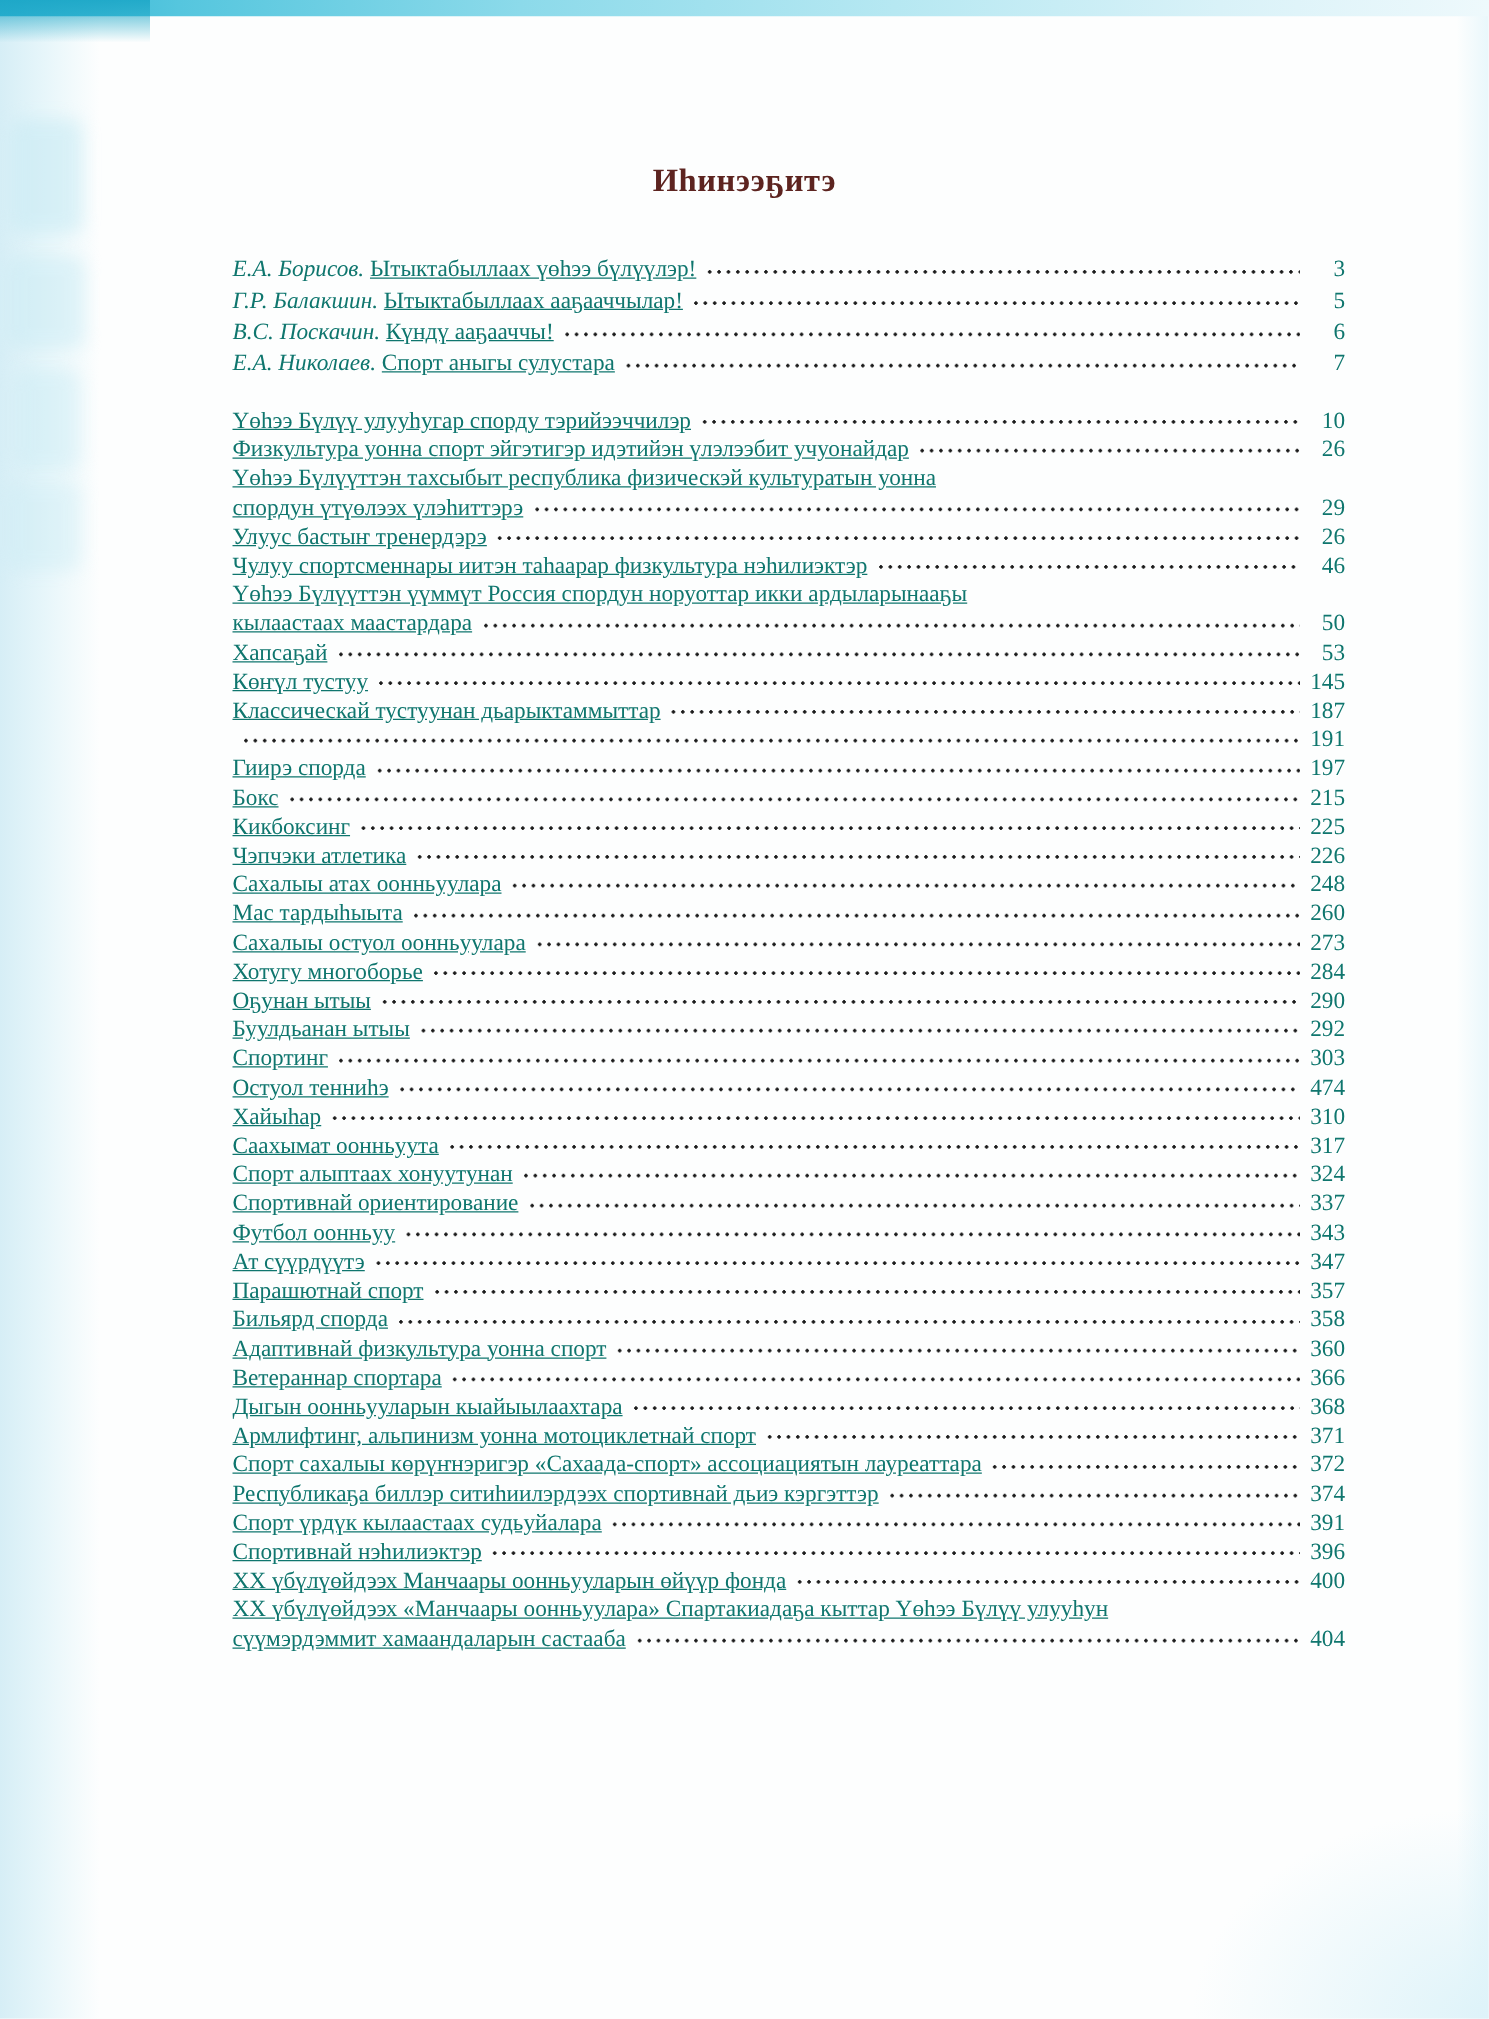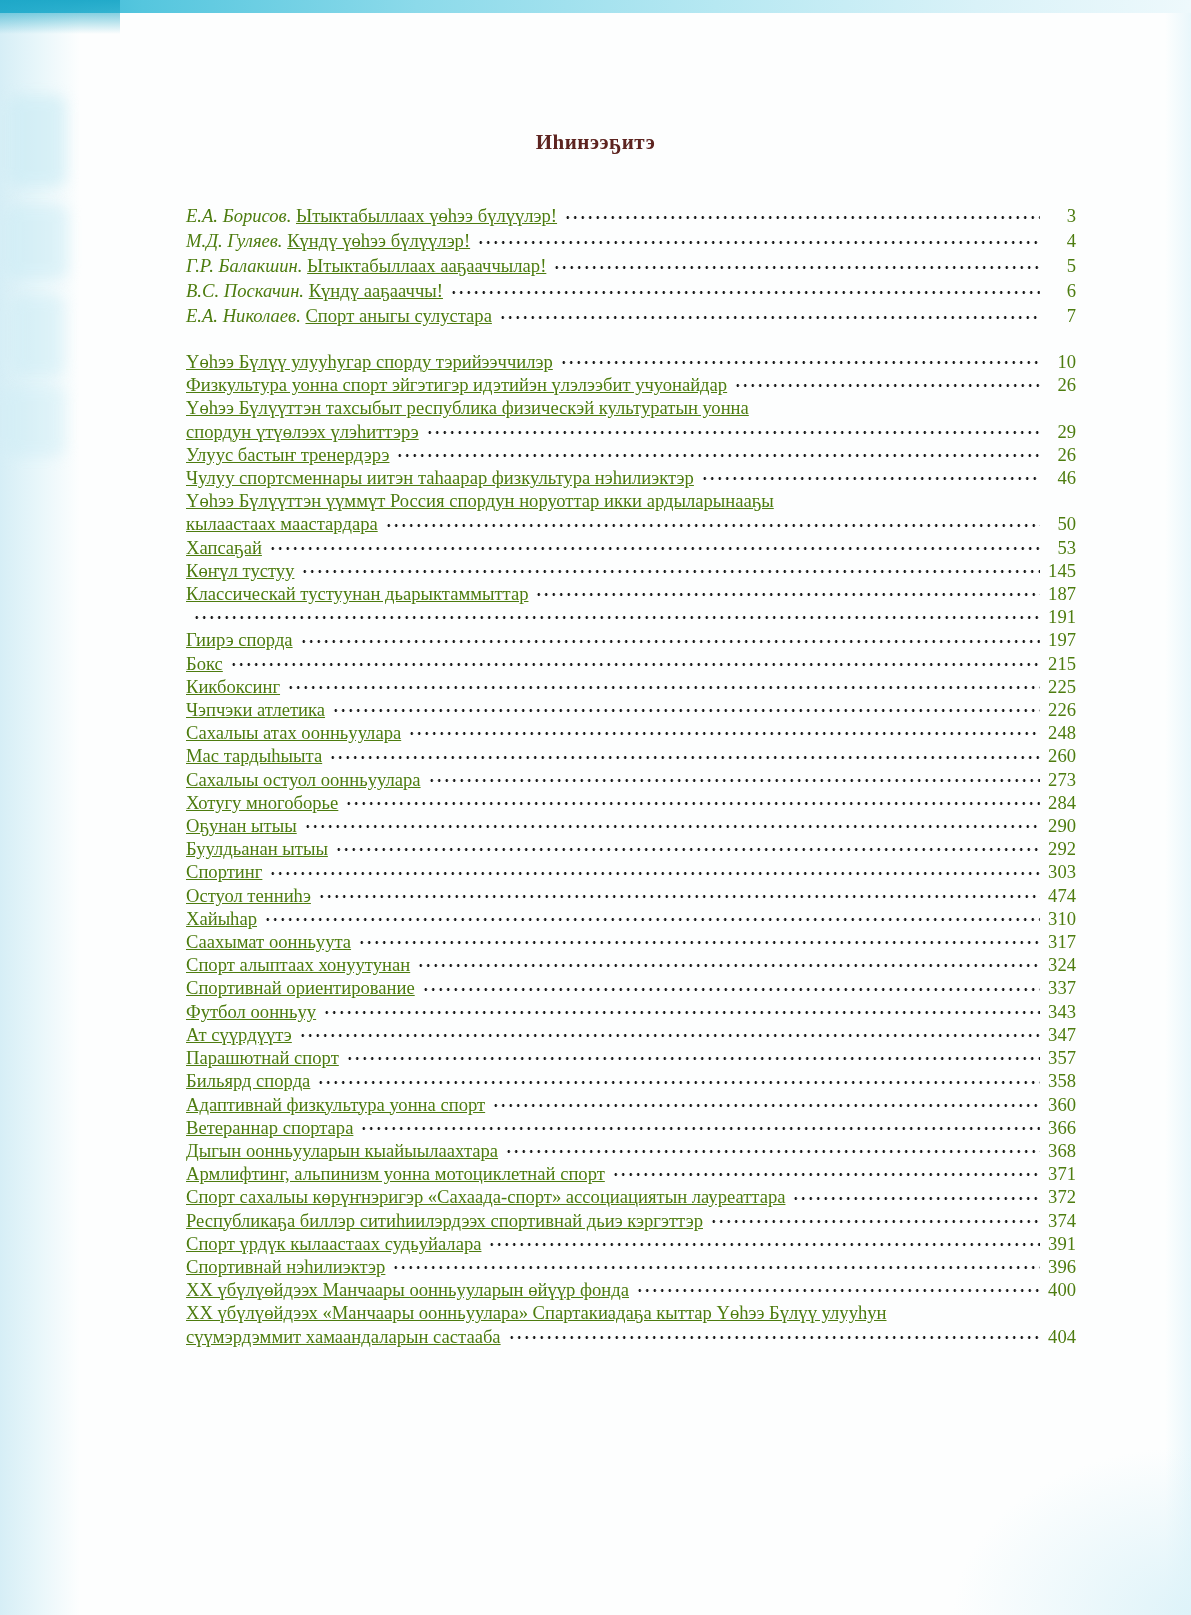--- a/index.html
+++ b/index.html
@@ -36,21 +36,21 @@
   .ghost { position: absolute; background: #c9ebf4; opacity: .6; filter: blur(7px); border-radius: 10px; }
   .ghost.g1 { left: 8px;  top: 95px;  width: 58px; height: 92px; }
   .ghost.g2 { left: 6px;  top: 205px; width: 62px; height: 74px; opacity: .5; }
   .ghost.g3 { left: 12px; top: 295px; width: 52px; height: 82px; opacity: .45; }
   .ghost.g4 { left: 5px;  top: 385px; width: 60px; height: 72px; opacity: .4; }
 
   
   .page-title {
     position: absolute; top: 130px; left: 0; width: 100%;
     text-align: center;
-    font-size: 21px; font-weight: bold;
+    font-size: 26px; font-weight: bold;
     letter-spacing: .5px;
     color: #5d2420;
   }
   .toc {
     position: absolute; left: 186px; top: 203px; width: 890px;
     font-size: 18.6px;
   }
   .toc-front { line-height: 25px; margin-bottom: 22px; }
   .toc-main  { line-height: 23.2px; }
   .toc-row { display: flex; align-items: baseline; }
@@ -77,35 +77,29 @@
 <div class="scan-bottom-right"></div>
 <div class="scan-top"></div>
 <div class="scan-top-corner"></div>
 <div class="ghost g1"></div>
 <div class="ghost g2"></div>
 <div class="ghost g3"></div>
 <div class="ghost g4"></div>
 
 <h1 class="page-title" style="color: rgb(93, 36, 32);">Иһинээҕитэ</h1>
 
-<div class="toc" style="color: #4d7c0f;">
+<div class="toc" style="color: #0f766e;">
   <div class="toc-front" id="front-list">
       <div class="toc-row">
         <span class="author">Е.А. Борисов. </span>
         <span class="title">Ытыктабыллаах үөһээ бүлүүлэр!</span>
         <span class="dots"></span>
         <span class="pagenum">3</span>
       </div>
       <div class="toc-row">
-        <span class="author">М.Д. Гуляев. </span>
-        <span class="title">Күндү үөһээ бүлүүлэр!</span>
-        <span class="dots"></span>
-        <span class="pagenum">4</span>
-      </div>
-      <div class="toc-row">
         <span class="author">Г.Р. Балакшин. </span>
         <span class="title">Ытыктабыллаах ааҕааччылар!</span>
         <span class="dots"></span>
         <span class="pagenum">5</span>
       </div>
       <div class="toc-row">
         <span class="author">В.С. Поскачин. </span>
         <span class="title">Күндү ааҕааччы!</span>
         <span class="dots"></span>
         <span class="pagenum">6</span>

